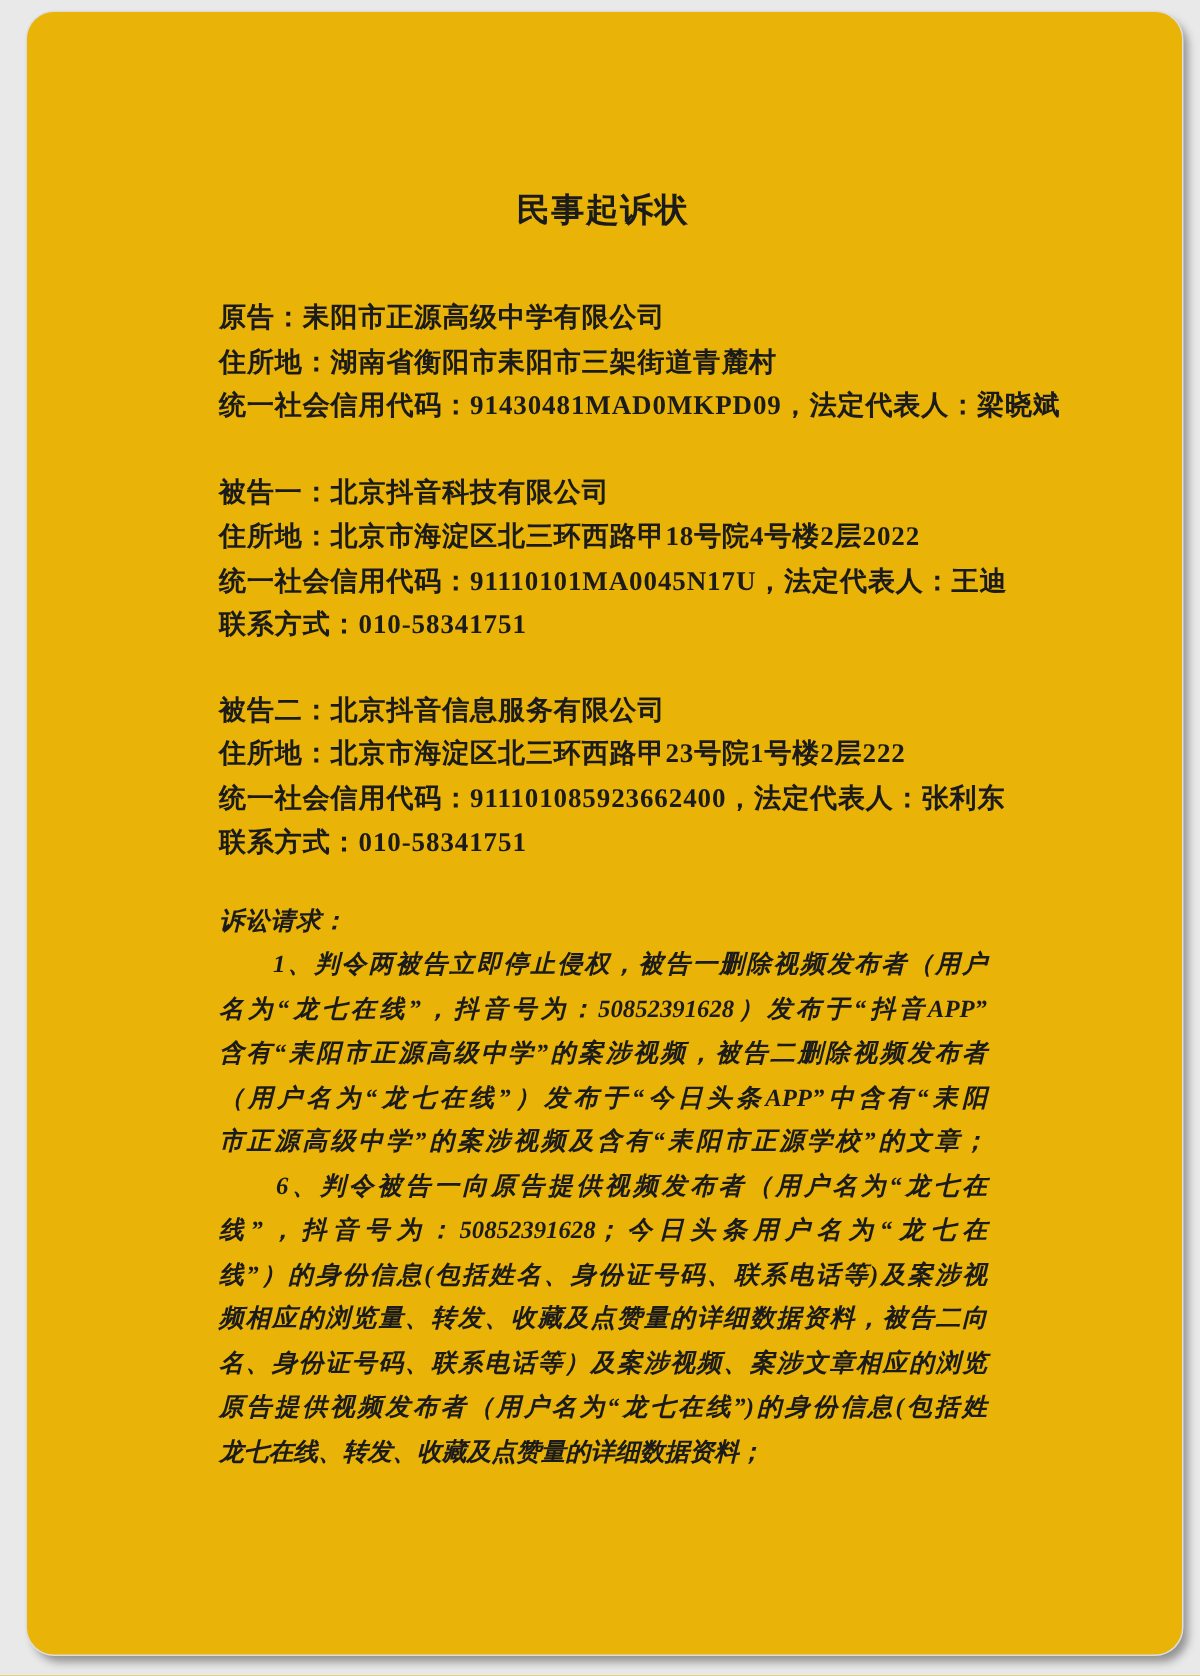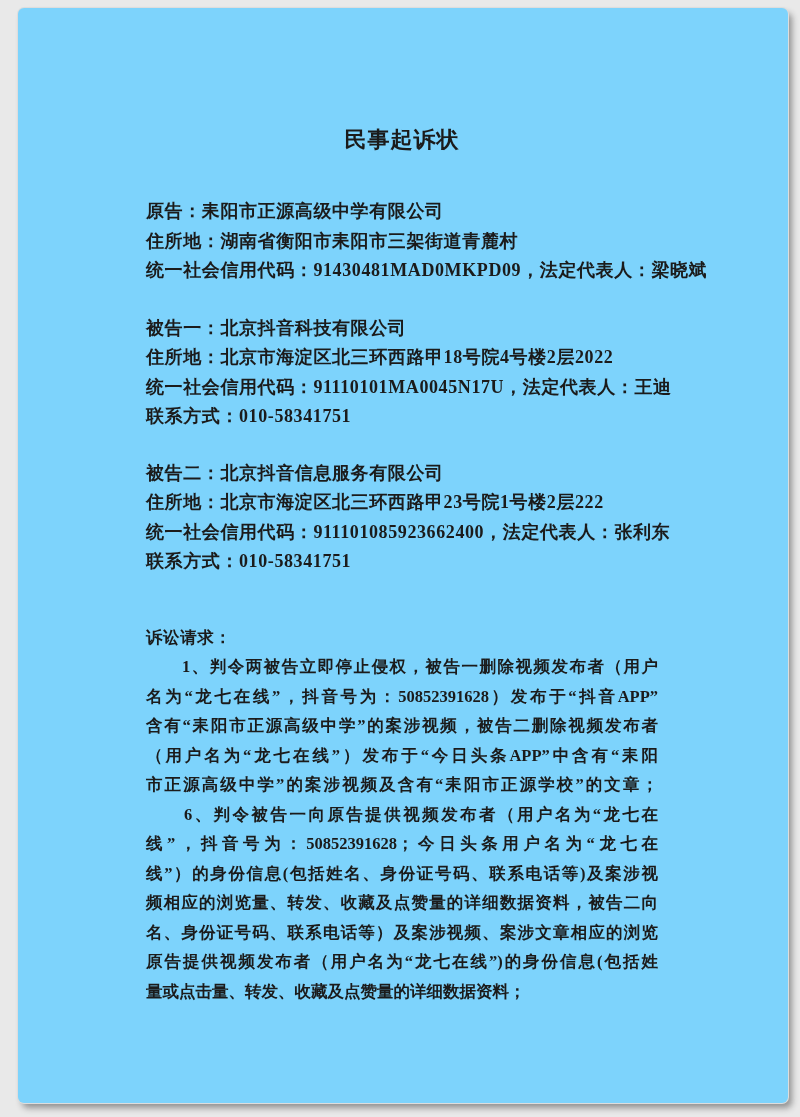--- a/index.html
+++ b/index.html
@@ -17,22 +17,22 @@
     position: relative;
     width: 800px;
     height: 1117px;
   }
   .paper {
     position: absolute;
     left: 18px;
     top: 8px;
     width: 770px;
     height: 1095px;
-    background: #7dd3fc;
-    border-radius: 6px;
+    background: #eab308;
+    border-radius: 18px;
     box-shadow: 0 0 0 1px #dddddd, 4px 5px 6px rgba(40, 40, 40, 0.45);
   }
   .content {
     position: absolute;
     left: 128px;
     top: 0;
     width: 512px;
     color: #1b1b1b;
   }
   .doc-title {
@@ -55,21 +55,22 @@
     margin: 0;
     white-space: nowrap;
   }
   .lbl {
     font-weight: 700;
   }
   .val {
     font-weight: 600;
   }
   .claims {
-    margin-top: 46px;
+    margin-top: 22px;
+    font-style: italic;
   }
   .claims-heading {
     margin: 0;
     font-size: 16.5px;
     line-height: 29.5px;
     font-weight: 700;
     letter-spacing: 0.6px;
   }
   .cline {
     margin: 0;
@@ -119,18 +120,18 @@
         <p class="cline">名为“龙七在线”，抖音号为：50852391628）发布于“抖音APP”</p>
         <p class="cline">含有“耒阳市正源高级中学”的案涉视频，被告二删除视频发布者</p>
         <p class="cline">（用户名为“龙七在线”）发布于“今日头条APP”中含有“耒阳</p>
         <p class="cline">市正源高级中学”的案涉视频及含有“耒阳市正源学校”的文章；</p>
         <p class="cline">　　6、判令被告一向原告提供视频发布者（用户名为“龙七在</p>
         <p class="cline">线”，抖音号为：50852391628；今日头条用户名为“龙七在</p>
         <p class="cline">线”）的身份信息(包括姓名、身份证号码、联系电话等)及案涉视</p>
         <p class="cline">频相应的浏览量、转发、收藏及点赞量的详细数据资料，被告二向</p>
         <p class="cline">名、身份证号码、联系电话等）及案涉视频、案涉文章相应的浏览</p>
         <p class="cline">原告提供视频发布者（用户名为“龙七在线”)的身份信息(包括姓</p>
-        <p class="cline cline-short">量或点击量、转发、收藏及点赞量的详细数据资料；</p>
+        <p class="cline cline-short">龙七在线、转发、收藏及点赞量的详细数据资料；</p>
       </section>
 
     </div>
   </div>
 </div>
 
 </body></html>

